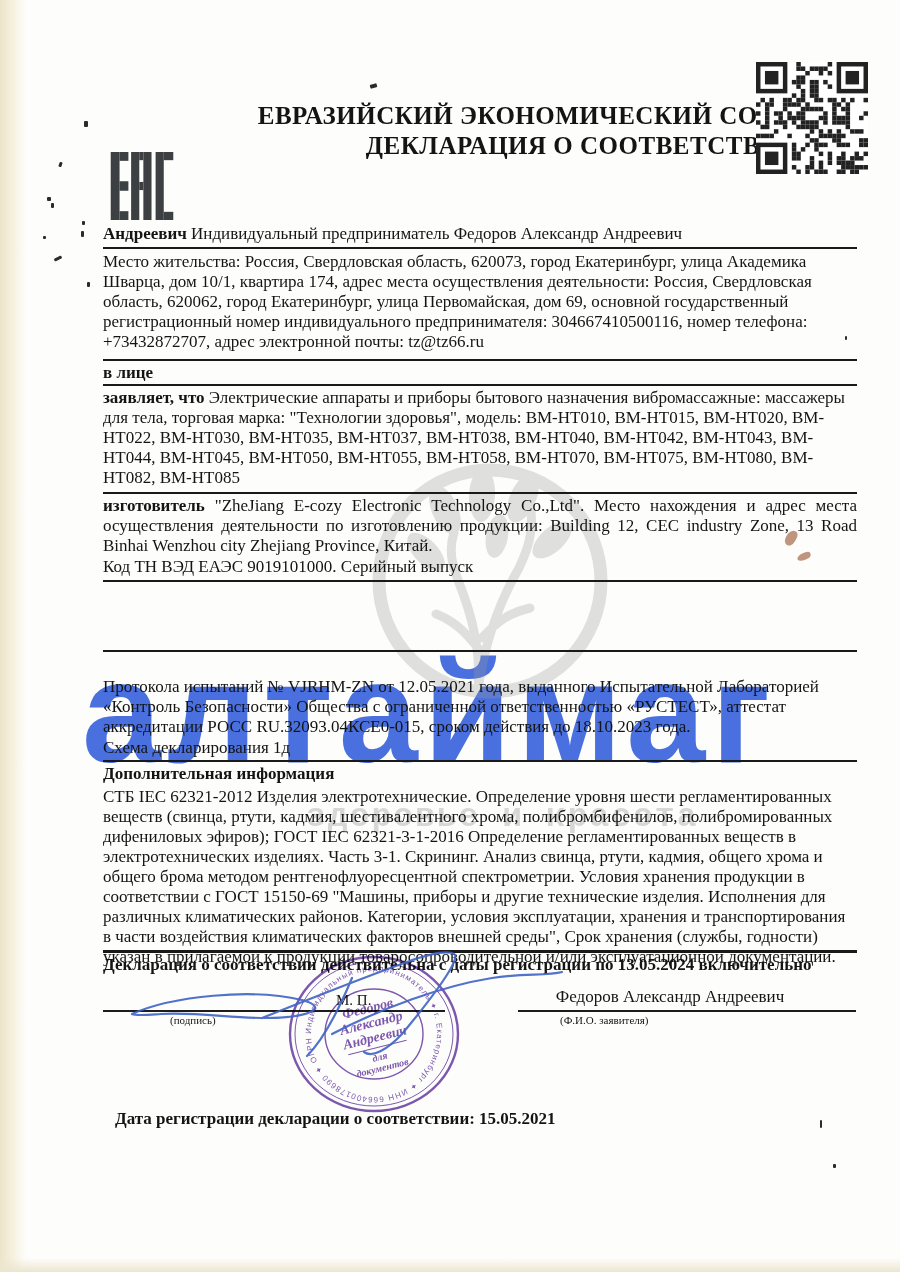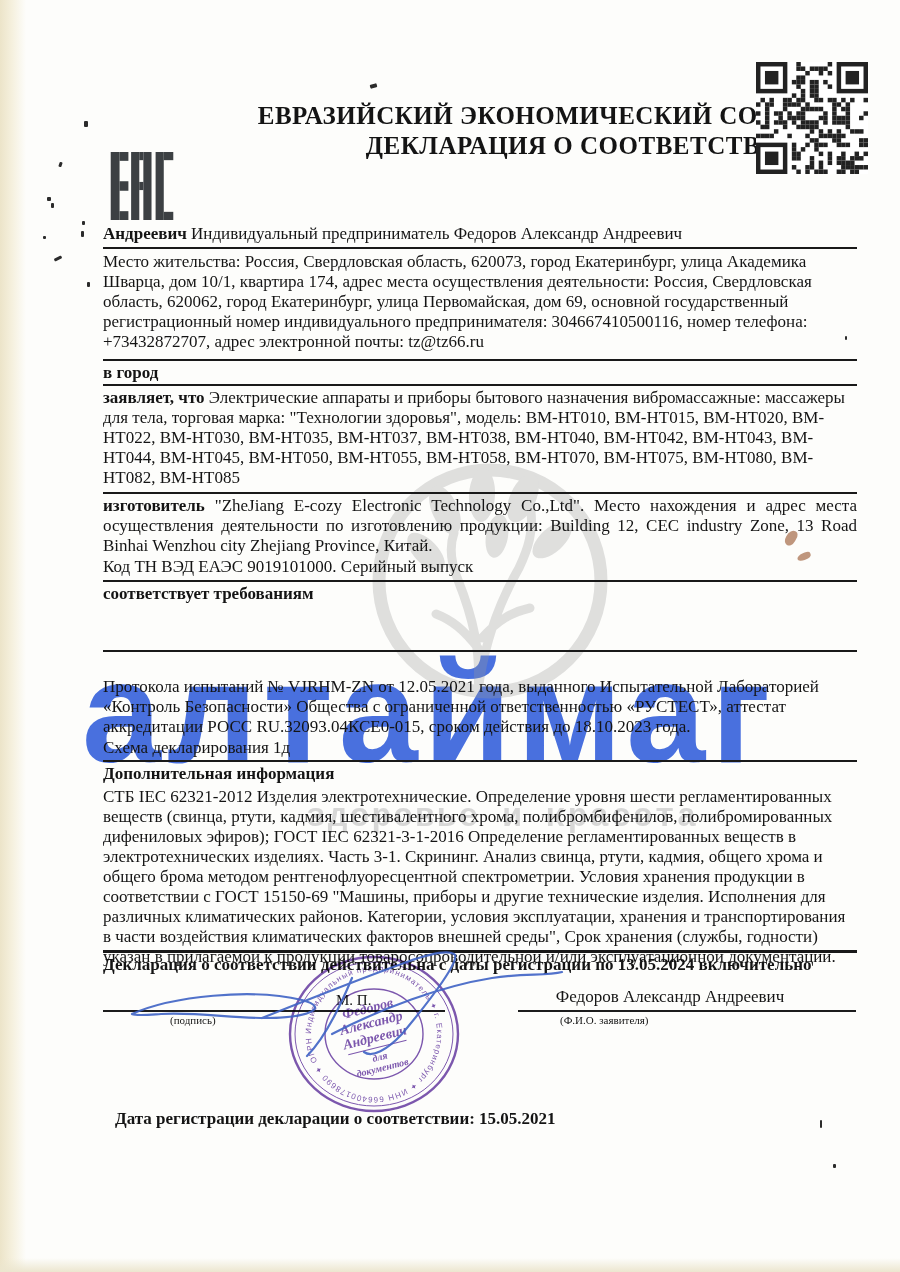--- a/index.html
+++ b/index.html
@@ -301,37 +301,36 @@
 
   <div class="doc" style="top:224px;">
     <span class="b">Андреевич</span>
     <span>Индивидуальный предприниматель Федоров Александр Андреевич</span>
   </div>
   <div class="rule" style="top:247px;"></div>
 
   <div class="doc" style="top:252px;">Место жительства: Россия, Свердловская область, 620073, город Екатеринбург, улица Академика Шварца, дом 10/1, квартира 174, адрес места осуществления деятельности: Россия, Свердловская область, 620062, город Екатеринбург, улица Первомайская, дом 69, основной государственный регистрационный номер индивидуального предпринимателя: 304667410500116, номер телефона: +73432872707, адрес электронной почты: tz@tz66.ru</div>
   <div class="rule" style="top:359px;"></div>
 
-  <div class="doc b" style="top:363px;">в город</div>
+  <div class="doc b" style="top:363px;">в лице</div>
   <div class="rule" style="top:384px;"></div>
 
   <div class="doc" style="top:388px;">
     <span class="b">заявляет, что</span>
     <span>Электрические аппараты и приборы бытового назначения вибромассажные: массажеры для тела, торговая марка: "Технологии здоровья", модель: BM-HT010, BM-HT015, BM-HT020, BM-HT022, BM-HT030, BM-HT035, BM-HT037, BM-HT038, BM-HT040, BM-HT042, BM-HT043, BM-HT044, BM-HT045, BM-HT050, BM-HT055, BM-HT058, BM-HT070, BM-HT075, BM-HT080, BM-HT082, BM-HT085</span>
   </div>
   <div class="rule" style="top:492px;"></div>
 
   <div class="doc just" style="top:496px;">
     <span class="b">изготовитель</span>
     <span>"ZheJiang E-cozy Electronic Technology Co.,Ltd". Место нахождения и адрес места осуществления деятельности по изготовлению продукции: Building 12, CEC industry Zone, 13 Road Binhai Wenzhou city Zhejiang Province, Китай.</span>
   </div>
   <div class="doc" style="top:557px;">Код ТН ВЭД ЕАЭС 9019101000. Серийный выпуск</div>
   <div class="rule" style="top:580px;"></div>
 
-  <div class="doc b" style="top:584px;">соответствует требованиям</div>
   <div class="rule" style="top:650px;"></div>
 
   <div class="doc" style="top:677px;">Протокола испытаний № VJRHM-ZN от 12.05.2021 года, выданного Испытательной Лабораторией «Контроль Безопасности» Общества с ограниченной ответственностью «РУСТЕСТ», аттестат аккредитации РОСС RU.32093.04КСЕ0-015, сроком действия до 18.10.2023 года.</div>
   <div class="doc" style="top:738px;">Схема декларирования 1д</div>
   <div class="rule" style="top:760px;"></div>
 
   <div class="doc b" style="top:764px;">Дополнительная информация</div>
   <div class="doc" style="top:787px;">СТБ IEC 62321-2012 Изделия электротехнические. Определение уровня шести регламентированных веществ (свинца, ртути, кадмия, шестивалентного хрома, полибромбифенилов, полибромированных дифениловых эфиров); ГОСТ IEC 62321-3-1-2016 Определение регламентированных веществ в электротехнических изделиях. Часть 3-1. Скрининг. Анализ свинца, ртути, кадмия, общего хрома и общего брома методом рентгенофлуоресцентной спектрометрии. Условия хранения продукции в соответствии с ГОСТ 15150-69 "Машины, приборы и другие технические изделия. Исполнения для различных климатических районов. Категории, условия эксплуатации, хранения и транспортирования в части воздействия климатических факторов внешней среды", Срок хранения (службы, годности) указан в прилагаемой к продукции товаросопроводительной и/или эксплуатационной документации.</div>
   <div class="rule" style="top:950px;height:3px;"></div>
 

